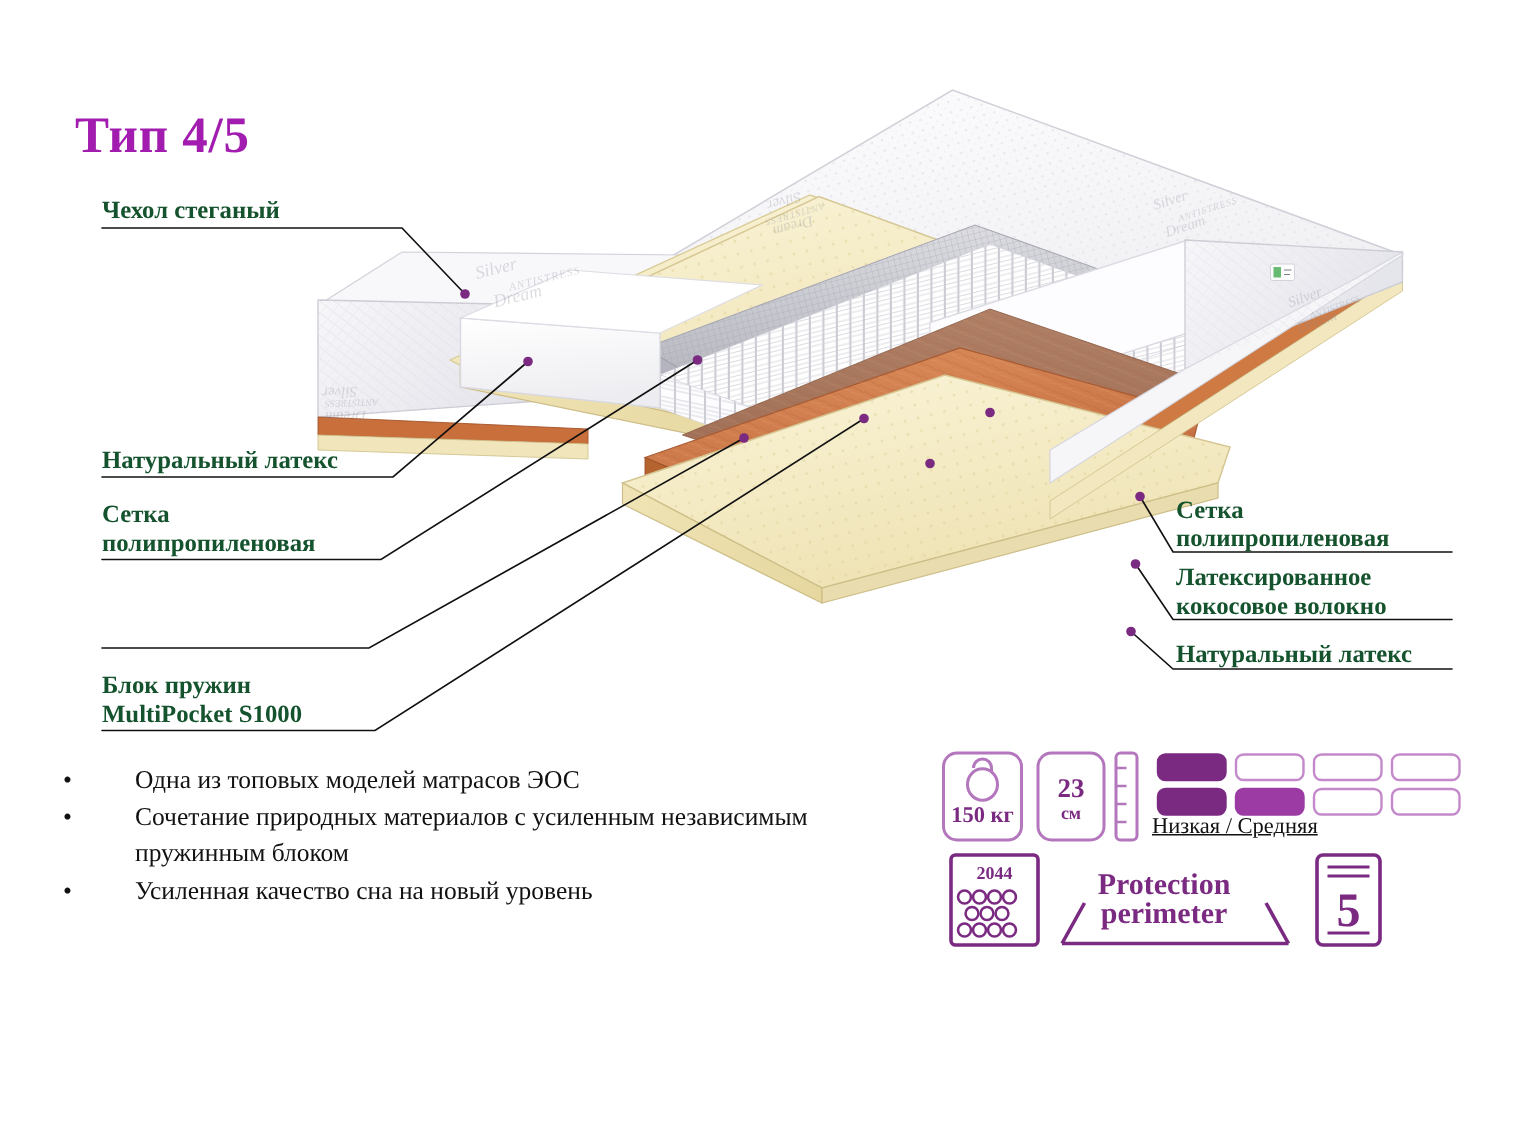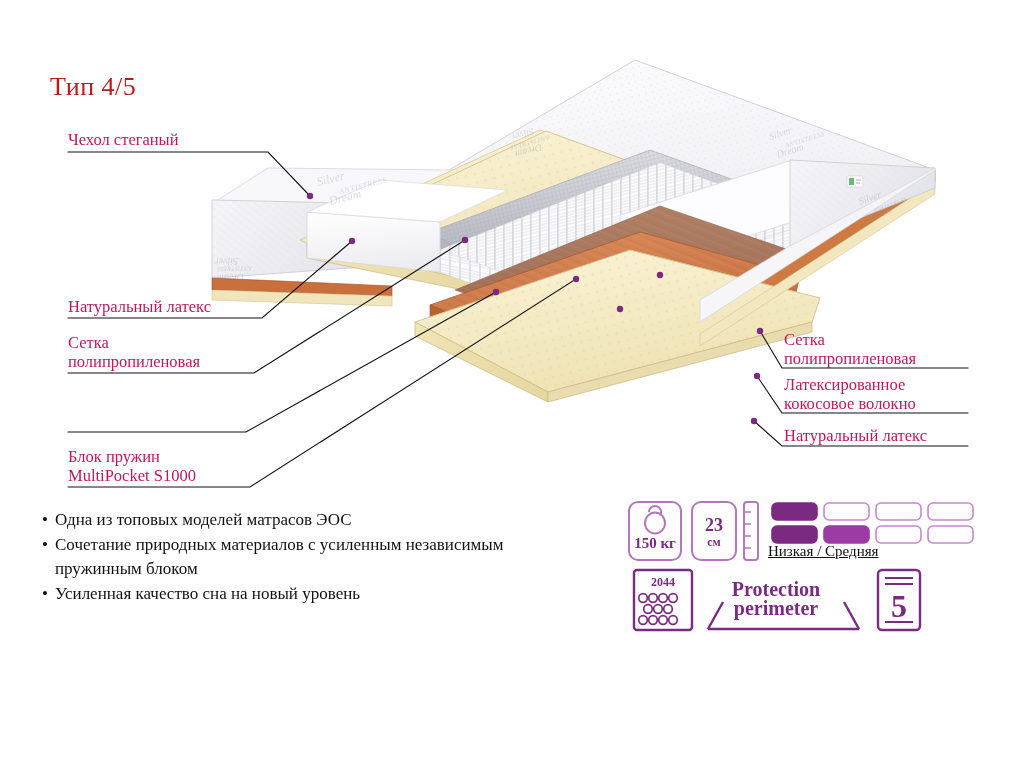--- a/index.html
+++ b/index.html
@@ -7,45 +7,46 @@
     width:1024px;height:758px;background:#ffffff;
     font-family:"Liberation Serif", serif;
     color:#1a1a1a;overflow:hidden;position:relative;
   }
   #root{position:relative;width:1024px;height:758px;}
 
   
   .title{
     position:absolute;left:50px;top:72px;
     font-family:"Liberation Serif",serif;
-    font-weight:normal;font-size:26px;letter-spacing:.5px;
-    color:#b91c1c;
+    font-weight:bold;font-size:34px;letter-spacing:.5px;
+    color:#a21caf;
   }
 
   
   #diagram{position:absolute;left:0;top:0;width:1024px;height:758px;}
 
   
   .lbl{
     position:absolute;
     font-family:"Liberation Serif",serif;
-    font-size:16.5px;line-height:19px;color:#be185d;
+    font-size:16.5px;line-height:19px;color:#14532d;
     white-space:pre-line;
+    font-weight:bold;
   }
   .lbl.left{text-align:left;}
   .lbl.right{text-align:left;}
 
   
   .bullets{
     position:absolute;left:42px;top:508px;width:540px;
     font-family:"Liberation Serif",serif;font-size:17px;line-height:24px;color:#111;
   }
   .bullets .b{display:flex;margin-bottom:1px;}
   .bullets .dot{width:13px;flex:0 0 13px;}
-  .bullets .txt{flex:1 1 auto;}
+  .bullets .txt{flex:1 1 auto;margin-left:35px;}
 
   
   #iconpanel{position:absolute;left:626px;top:498px;width:362px;height:142px;}
   .ic-txt{
     font-family:"Liberation Serif",serif;font-weight:bold;
     color:#7b2a82;
   }
   .firm-label{
     position:absolute;left:768px;top:543px;
     font-family:"Liberation Serif",serif;font-size:15px;color:#111;text-decoration:underline;

